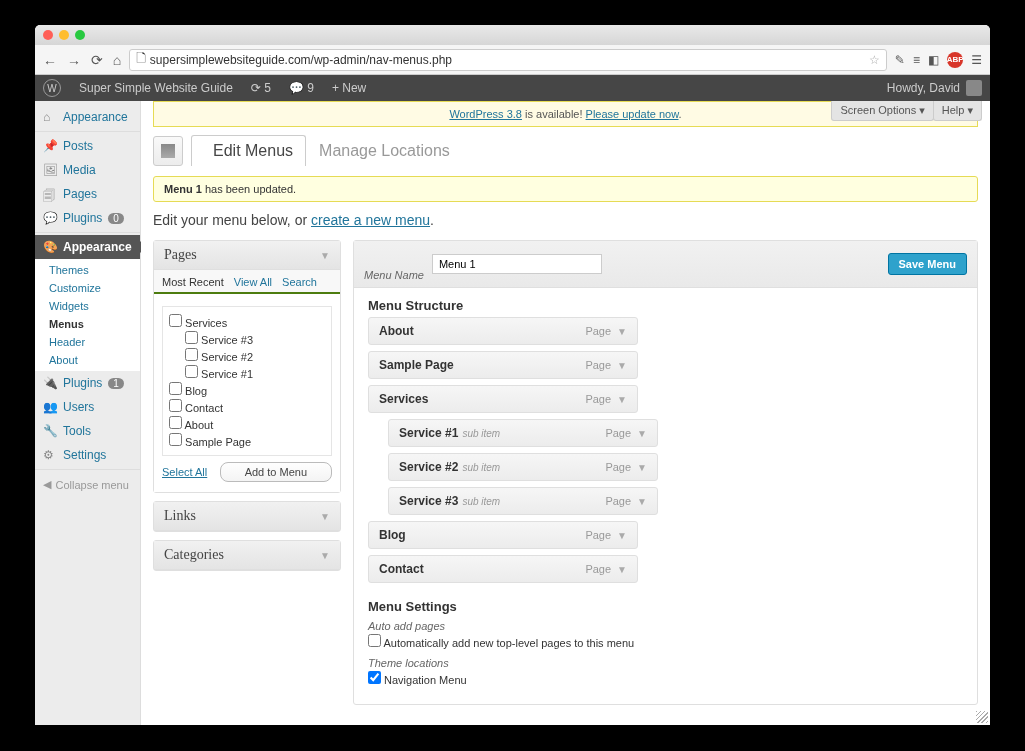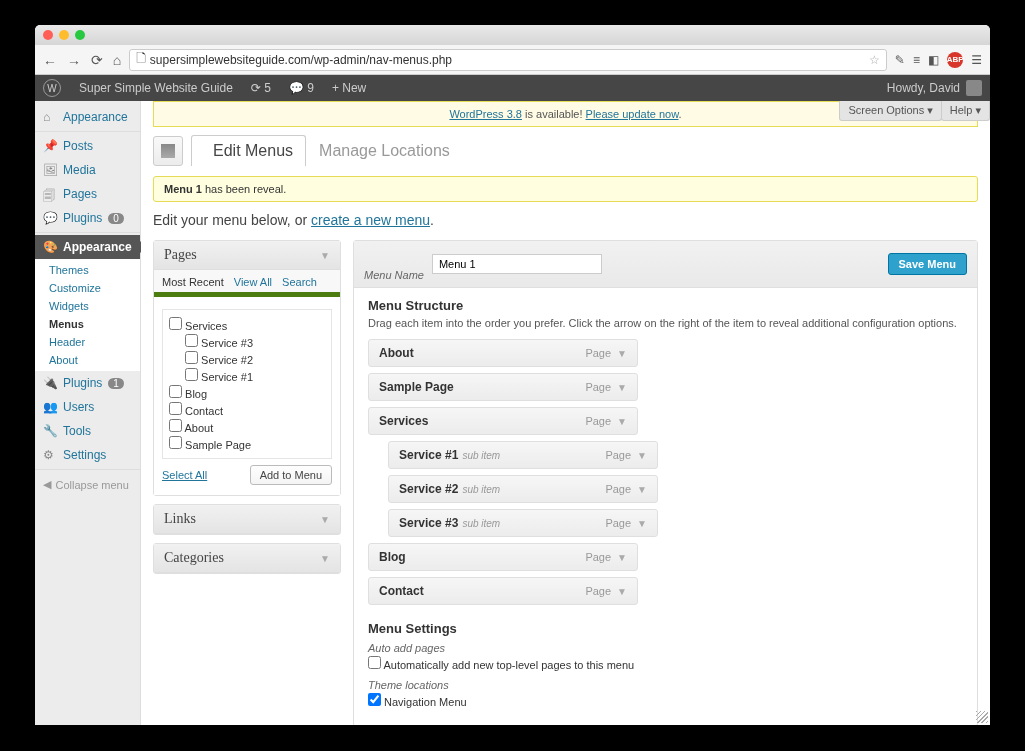--- a/index.html
+++ b/index.html
@@ -34,45 +34,45 @@
 .sb-item.current { background: #555; color: #fff; font-weight: bold; position: relative; }
 .sb-item.current::after { content: ""; position: absolute; right: -6px; top: 50%; transform: translateY(-50%); border-left: 6px solid #555; border-top: 6px solid transparent; border-bottom: 6px solid transparent; }
 .sb-sub { background: #fff; padding: 2px 0; }
 .sb-sub a { display: block; padding: 3px 10px 3px 14px; color: #21759b; font-size: 11px; text-decoration: none; cursor: pointer; }
 .sb-sub a.active { color: #333; font-weight: bold; }
 .badge { background: #888; color: #fff; border-radius: 8px; padding: 0 5px; font-size: 10px; }
 .collapse { padding: 6px 8px; color: #999; font-size: 11px; display: flex; align-items: center; gap: 4px; }
 .content { flex: 1; background: #fff; overflow-y: auto; padding: 0 0 8px 0; position: relative; }
 .notice-update { background: #fffbe4; border: 1px solid #e6db55; margin: 0 12px 8px 12px; padding: 6px 10px; font-size: 11px; text-align: center; color: #555; }
 .notice-update a { color: #21759b; text-decoration: underline; }
-.screen-opts { position: absolute; top: 0; right: 0; display: flex; gap: 0; padding-left: 48px; }
+.screen-opts { position: absolute; top: 0; right: 8px; display: flex; gap: 0; padding-left: 48px; }
 .screen-opts .btn { background: #e4e4e4; border: 1px solid #ccc; border-top: none; padding: 3px 8px; font-size: 11px; color: #555; border-radius: 0 0 3px 3px; margin-left: -1px; cursor: pointer; }
 .page-tabs { margin: 0 12px 10px 12px; display: flex; align-items: center; gap: 0; }
 .view-toggle { width: 30px; height: 30px; border: 1px solid #ccc; background: linear-gradient(#f9f9f9,#ececec); display: flex; align-items: center; justify-content: center; border-radius: 3px; margin-right: 8px; }
 .view-toggle .ico { width: 14px; height: 14px; background: linear-gradient(#888,#aaa); }
 .nav-tab { padding: 6px 12px; font-size: 16px; color: #999; border: 1px solid transparent; border-bottom: none; cursor: pointer; }
 .nav-tab.active { color: #464646; border-color: #ccc; background: #fff; border-radius: 3px 3px 0 0; padding-left: 21px; }
 .msg-updated { background: #ffffe0; border: 1px solid #e6db55; margin: 0 12px 10px 12px; padding: 6px 10px; font-size: 11px; border-radius: 3px; }
 .edit-copy { margin: 0 12px 12px 12px; font-size: 14px; color: #444; }
 .edit-copy a { color: #21759b; text-decoration: underline; }
 .columns { display: flex; gap: 12px; margin: 0 12px; align-items: flex-start; }
 .col-left { width: 188px; }
 .metabox { background: #f8f8f8; border: 1px solid #dfdfdf; border-radius: 3px; margin-bottom: 8px; }
 .metabox-hd { background: linear-gradient(#f1f1f1,#e4e4e4); padding: 6px 10px; font-family: Georgia, serif; font-size: 14px; color: #444; display: flex; align-items: center; border-bottom: 1px solid #dfdfdf; }
 .metabox-hd .tri { margin-left: auto; color: #aaa; font-size: 10px; }
 .metabox-body { padding: 6px 8px 10px 8px; background: #fff; }
-.sub-tabs { padding: 6px 8px 4px 8px; font-size: 11px; display: flex; gap: 10px; border-bottom: 5px solid #4d7c0f; }
+.sub-tabs { padding: 6px 8px 4px 8px; font-size: 11px; display: flex; gap: 10px; border-bottom: 2px solid #4d7c0f; }
 .sub-tabs .st { color: #21759b; cursor: pointer; }
 .sub-tabs .st.active { color: #333; }
 .check-list { border: 1px solid #e5e5e5; padding: 6px; margin: 6px 0; font-size: 11px; }
 .check-list label { display: block; padding: 1px 0; color: #333; }
 .check-list .indent { padding-left: 16px; }
 .meta-foot { display: flex; align-items: center; justify-content: space-between; margin-top: 6px; }
 .meta-foot a { color: #21759b; font-size: 11px; text-decoration: underline; }
-.btn-sec { background: linear-gradient(#fefefe,#f4f4f4); border: 1px solid #bbb; border-radius: 3px; padding: 3px 9px; font-size: 11px; color: #454545; cursor: pointer; }
+.btn-sec { background: linear-gradient(#fefefe,#f4f4f4); border: 1px solid #bbb; border-radius: 8px; padding: 3px 24px; font-size: 11px; color: #454545; cursor: pointer; }
 .col-right { flex: 1; border: 1px solid #dfdfdf; border-radius: 3px; background: #fff; }
 .menu-edit-hd { background: linear-gradient(#f1f1f1,#e9e9e9); border-bottom: 1px solid #dfdfdf; padding: 6px 10px; display: flex; align-items: center; gap: 8px; }
 .menu-edit-hd label { font-style: italic; color: #666; font-size: 11px; margin-top: 22px; }
 .menu-edit-hd input { border: 1px solid #ccc; padding: 3px 6px; font-size: 11px; width: 170px; }
 .btn-prim { background: #2ea2cc; color: #fff; border: 1px solid #0074a2; border-radius: 3px; padding: 4px 10px; font-size: 11px; cursor: pointer; font-weight: bold; }
 .menu-edit-body { padding: 10px 14px; }
 .menu-edit-body h3 { font-size: 13px; color: #333; margin-bottom: 4px; font-weight: bold; }
 .menu-edit-body .hint { font-size: 11px; color: #555; margin-bottom: 10px; }
 .menu-list { margin-bottom: 16px; }
 .menu-item { background: linear-gradient(#f6f6f6,#ececec); border: 1px solid #dfdfdf; border-radius: 3px; padding: 6px 10px; margin-bottom: 6px; display: flex; align-items: center; font-size: 12px; width: 270px; }
@@ -203,21 +203,21 @@
 
       <div class="page-tabs">
         <div class="view-toggle">
               <span class="ico"></span>
             </div>
         <div class="nav-tab active">Edit Menus</div>
         <div class="nav-tab">Manage Locations</div>
       </div>
 
       <div class="msg-updated">
-        <strong>Menu 1</strong><span> has been reveal.</span>
+        <strong>Menu 1</strong><span> has been updated.</span>
       </div>
 
       <div class="edit-copy">
         <span>Edit your menu below, or </span><a>create a new menu</a>.
       </div>
 
       <div class="columns">
         <div class="col-left">
           <div class="metabox">
             <div class="metabox-hd">
@@ -261,21 +261,20 @@
         </div>
 
         <div class="col-right">
           <div class="menu-edit-hd">
             <label>Menu Name</label>
             <input type="text" value="Menu 1" style="">
             <button class="btn-prim" style="margin-left:auto">Save Menu</button>
           </div>
           <div class="menu-edit-body">
             <h3>Menu Structure</h3>
-            <div class="hint">Drag each item into the order you prefer. Click the arrow on the right of the item to reveal additional configuration options.</div>
             <div class="menu-list" id="menu-list">
                   <div class="menu-item">
                     <span class="name">About</span>
                     <span class="type">Page</span>
                     <span class="tri">▼</span>
                   </div>
                   <div class="menu-item">
                     <span class="name">Sample Page</span>
                     <span class="type">Page</span>
                     <span class="tri">▼</span>

